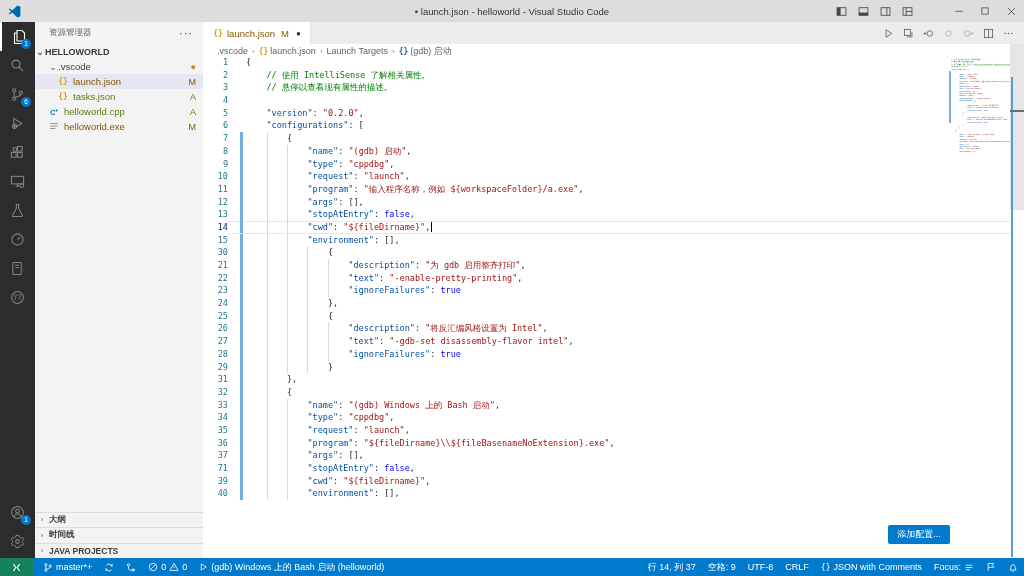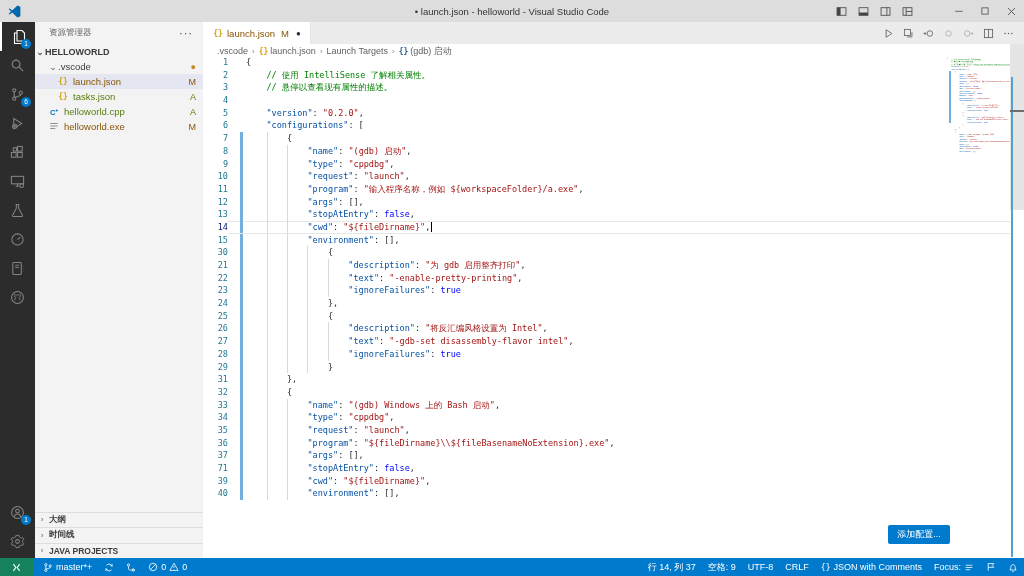--- a/index.html
+++ b/index.html
@@ -442,20 +442,26 @@
         <circle cx="8" cy="8" r="6"></circle>
         <path d="M4 12L12 4"></path>
       </svg>
       <span>0</span>
       <svg width="10" height="10" viewBox="0 0 16 16" fill="none" stroke="#fff" stroke-width="1.3">
         <path d="M8 2L14.5 13.5h-13z"></path>
         <path d="M8 6.5v3M8 11.5v.5"></path>
       </svg>
       <span>0</span>
     </span>
+    <span class="sb-item">
+      <svg width="9" height="10" viewBox="0 0 16 16" fill="none" stroke="#fff" stroke-width="1.4">
+        <path d="M4 2.5l9 5.5-9 5.5z"></path>
+      </svg>
+      <span>(gdb) Windows 上的 Bash 启动 (helloworld)</span>
+    </span>
     <span class="sb-right">
       <span class="sb-item">
         <span>行 14, 列 37</span>
       </span>
       <span class="sb-item">
         <span>空格: 9</span>
       </span>
       <span class="sb-item">
         <span>UTF-8</span>
       </span>

